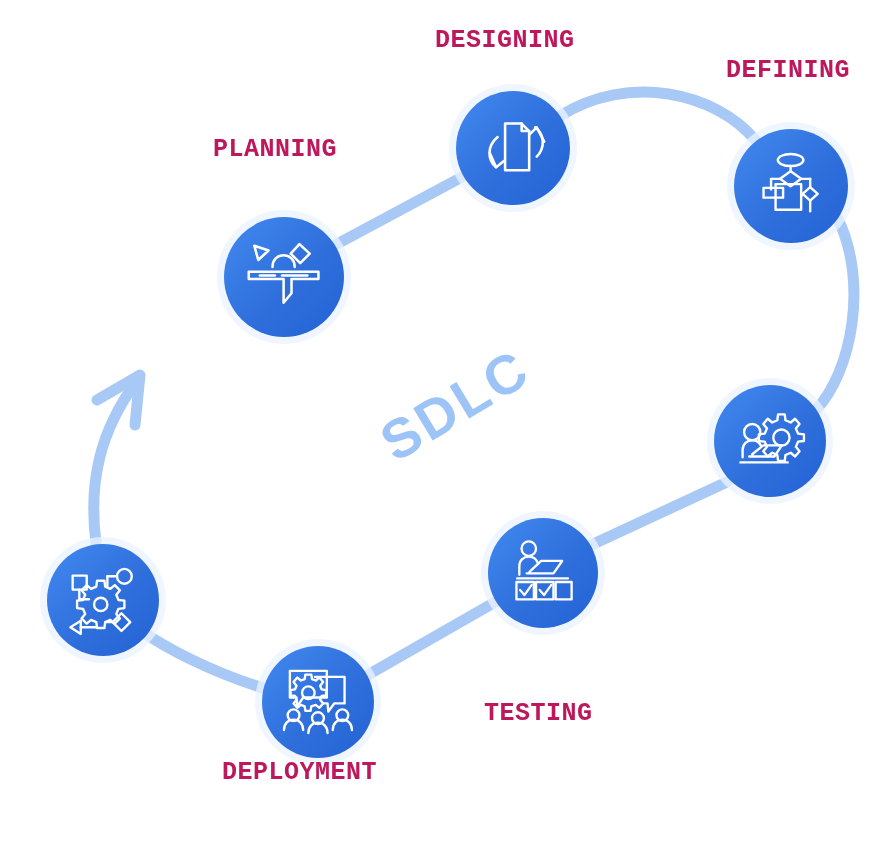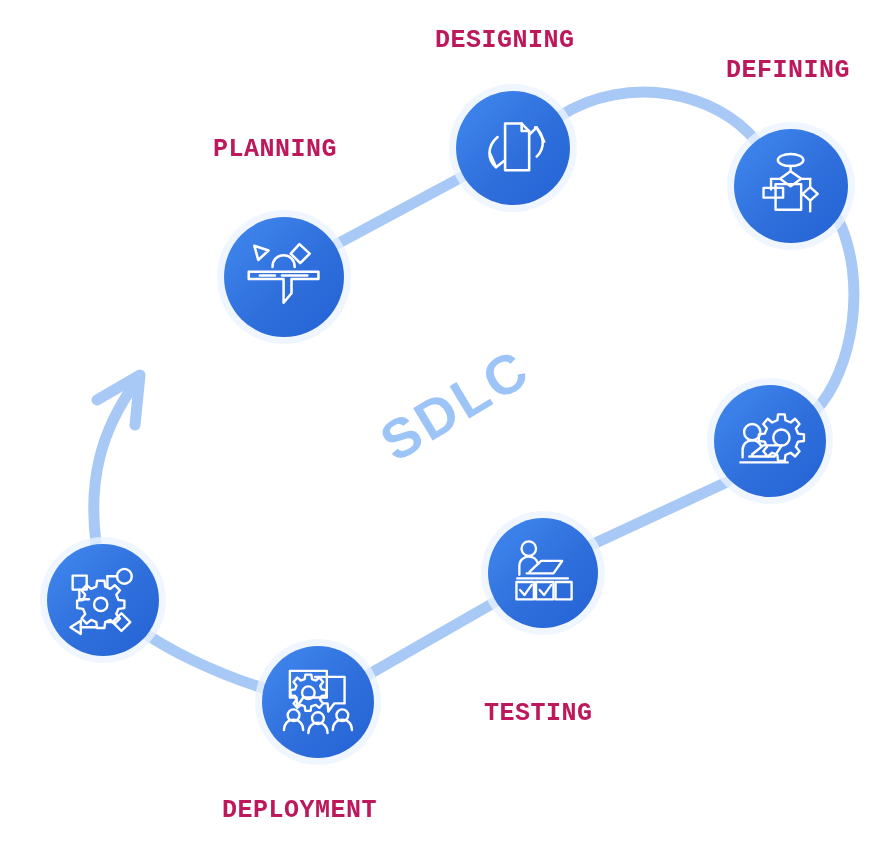--- a/index.html
+++ b/index.html
@@ -165,21 +165,21 @@
         <circle cx="37" cy="37.5" r="8.5"></circle>
         <circle cx="17" cy="68" r="8"></circle>
         <path d="M4 88 C4 79, 10 74, 17 74 C24 74, 30 79, 30 88"></path>
         <circle cx="50" cy="72" r="8"></circle>
         <path d="M37 92 C37 83, 43 78, 50 78 C57 78, 63 83, 63 92"></path>
         <circle cx="83" cy="68" r="8"></circle>
         <path d="M70 88 C70 79, 76 74, 83 74 C90 74, 96 79, 96 88"></path>
       </svg>
     </span>
   </div>
-  <div class="stage-label" style="left:222px; top:798px;">DEPLOYMENT</div>
+  <div class="stage-label" style="left:222px; top:760px;">DEPLOYMENT</div>
 
   <div class="node" style="left:47px; top:544px; width:112px; height:112px;">
     <span class="node-icon">
       <svg viewBox="0 0 100 100" width="100%" height="100%" fill="none" stroke="#ffffff" stroke-width="3.2" stroke-linecap="round" stroke-linejoin="round">
         <rect x="9" y="17" width="19" height="19"></rect>
         <circle cx="79" cy="18" r="10"></circle>
         <line x1="69" y1="18" x2="56" y2="18"></line>
         <line x1="56" y1="18" x2="56" y2="31"></line>
         <line x1="18" y1="36" x2="18" y2="49"></line>
         <line x1="18" y1="49" x2="31" y2="49"></line>

